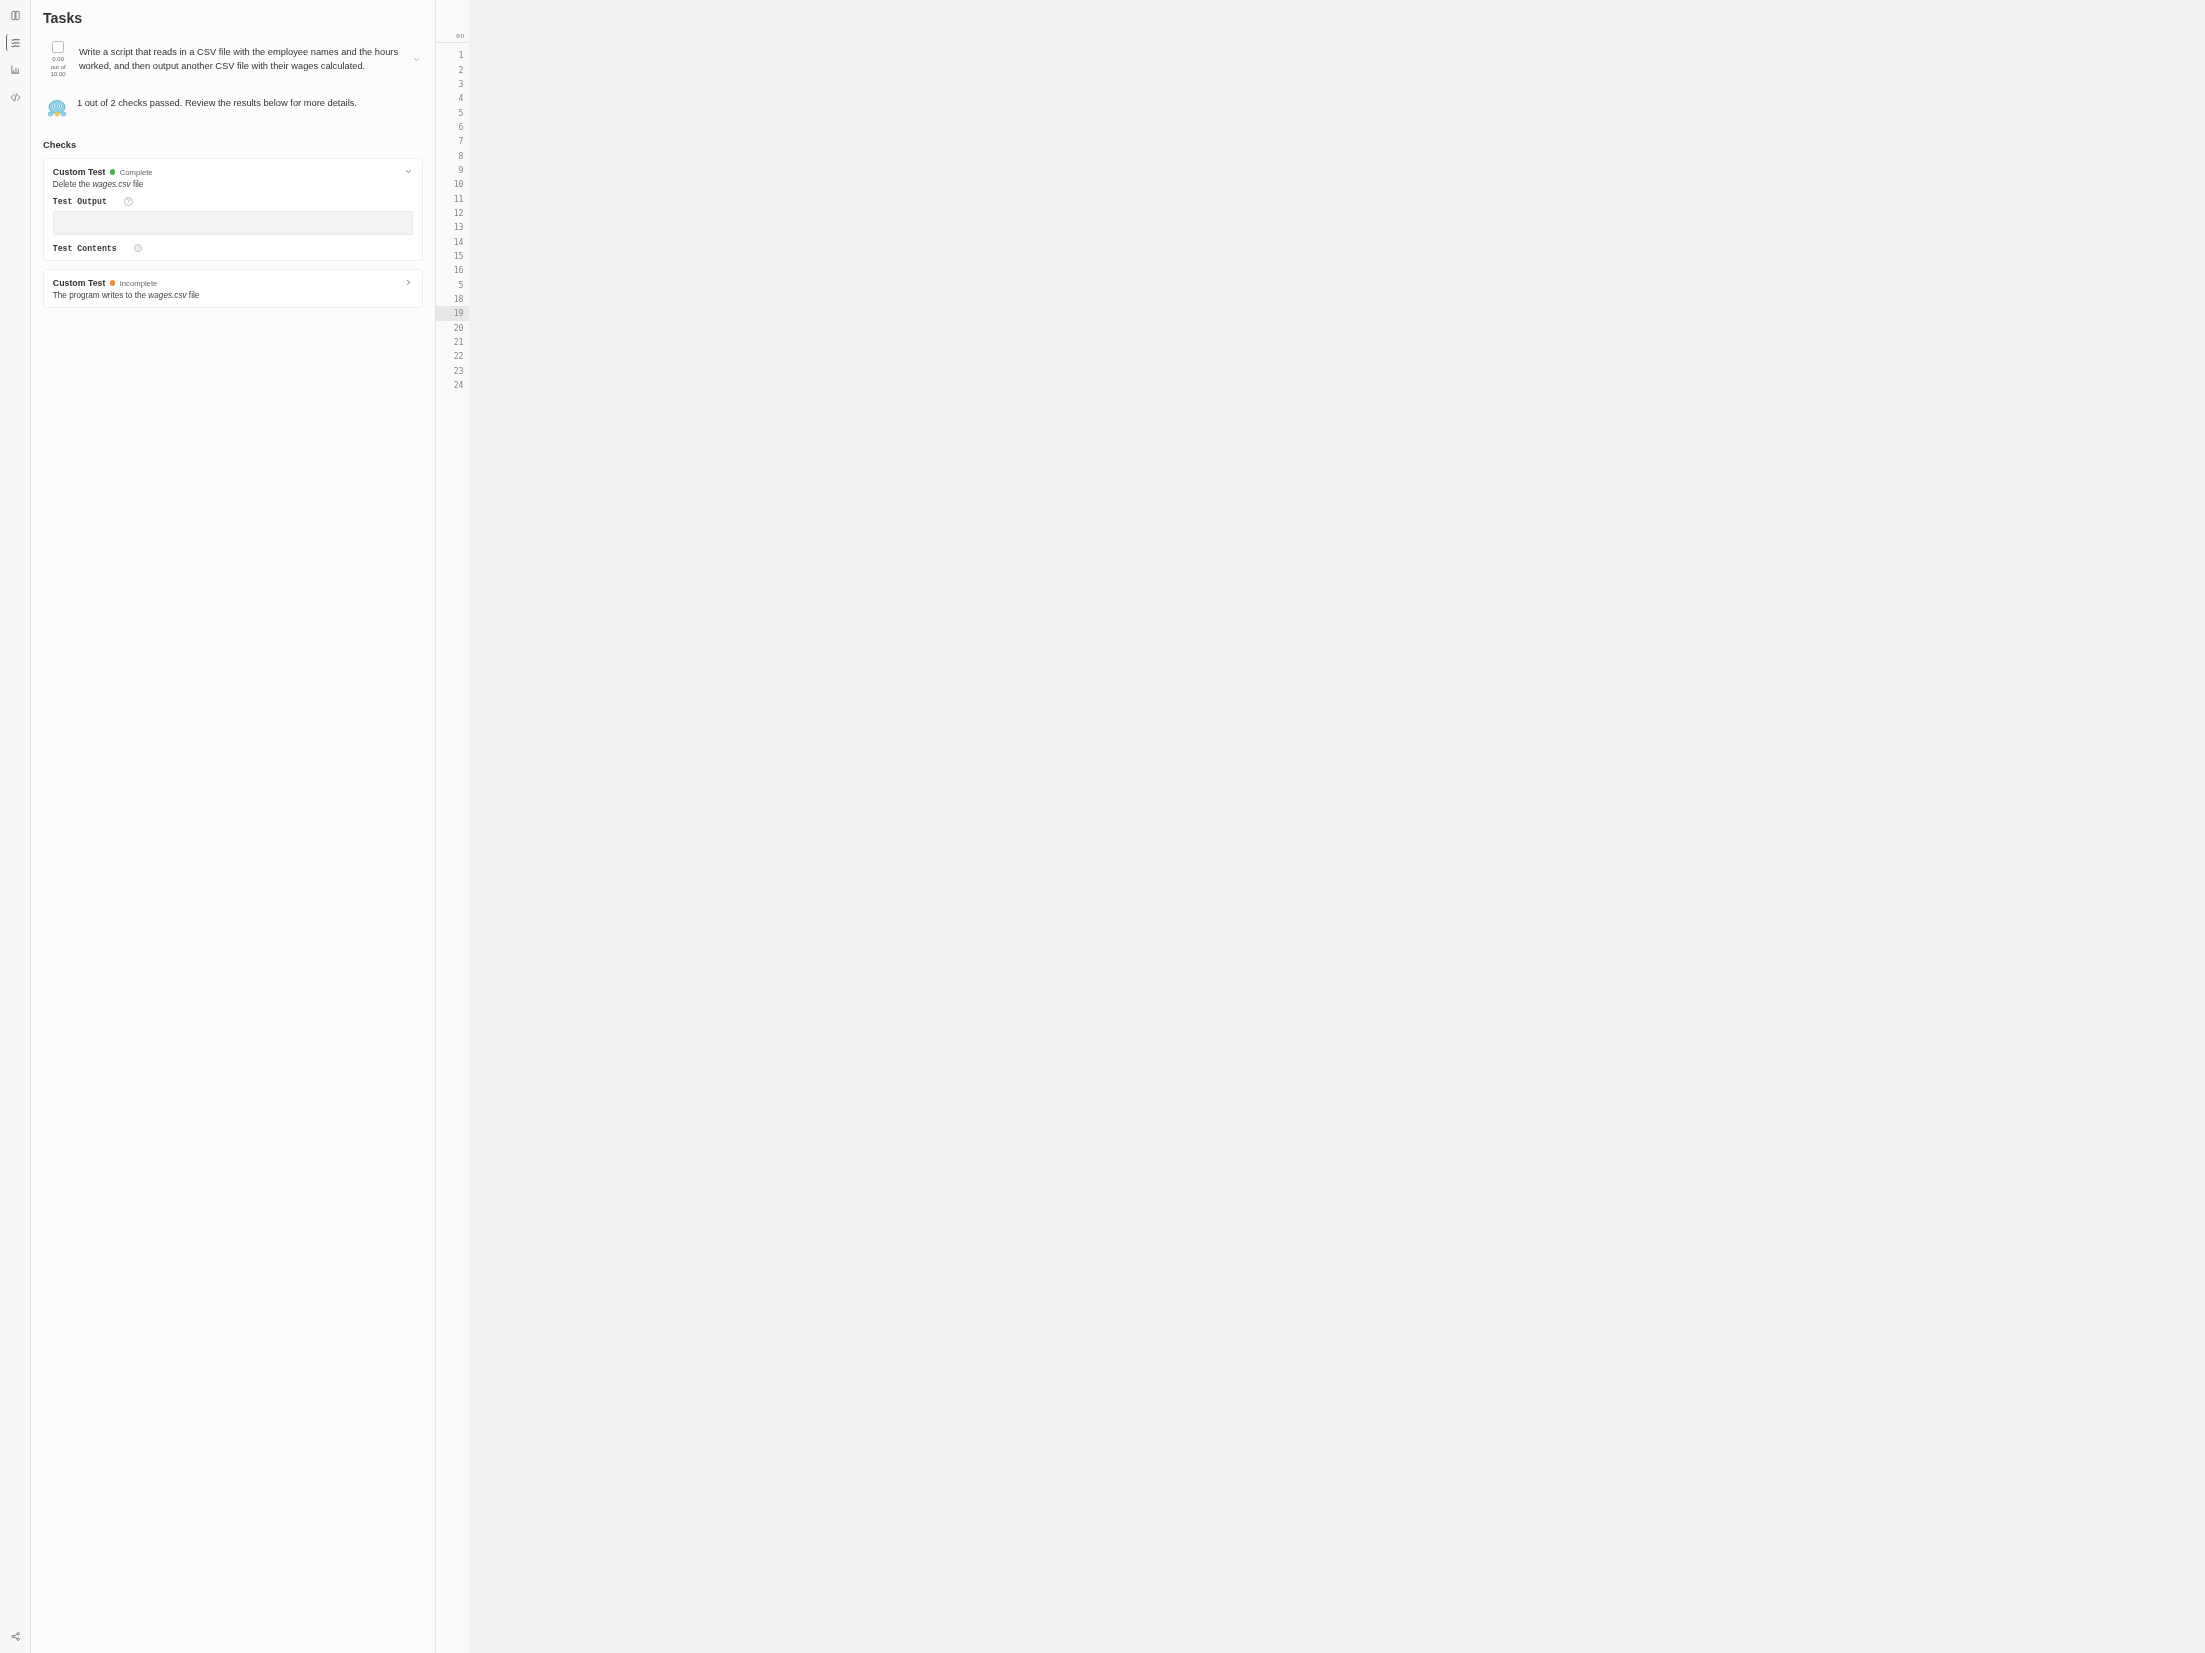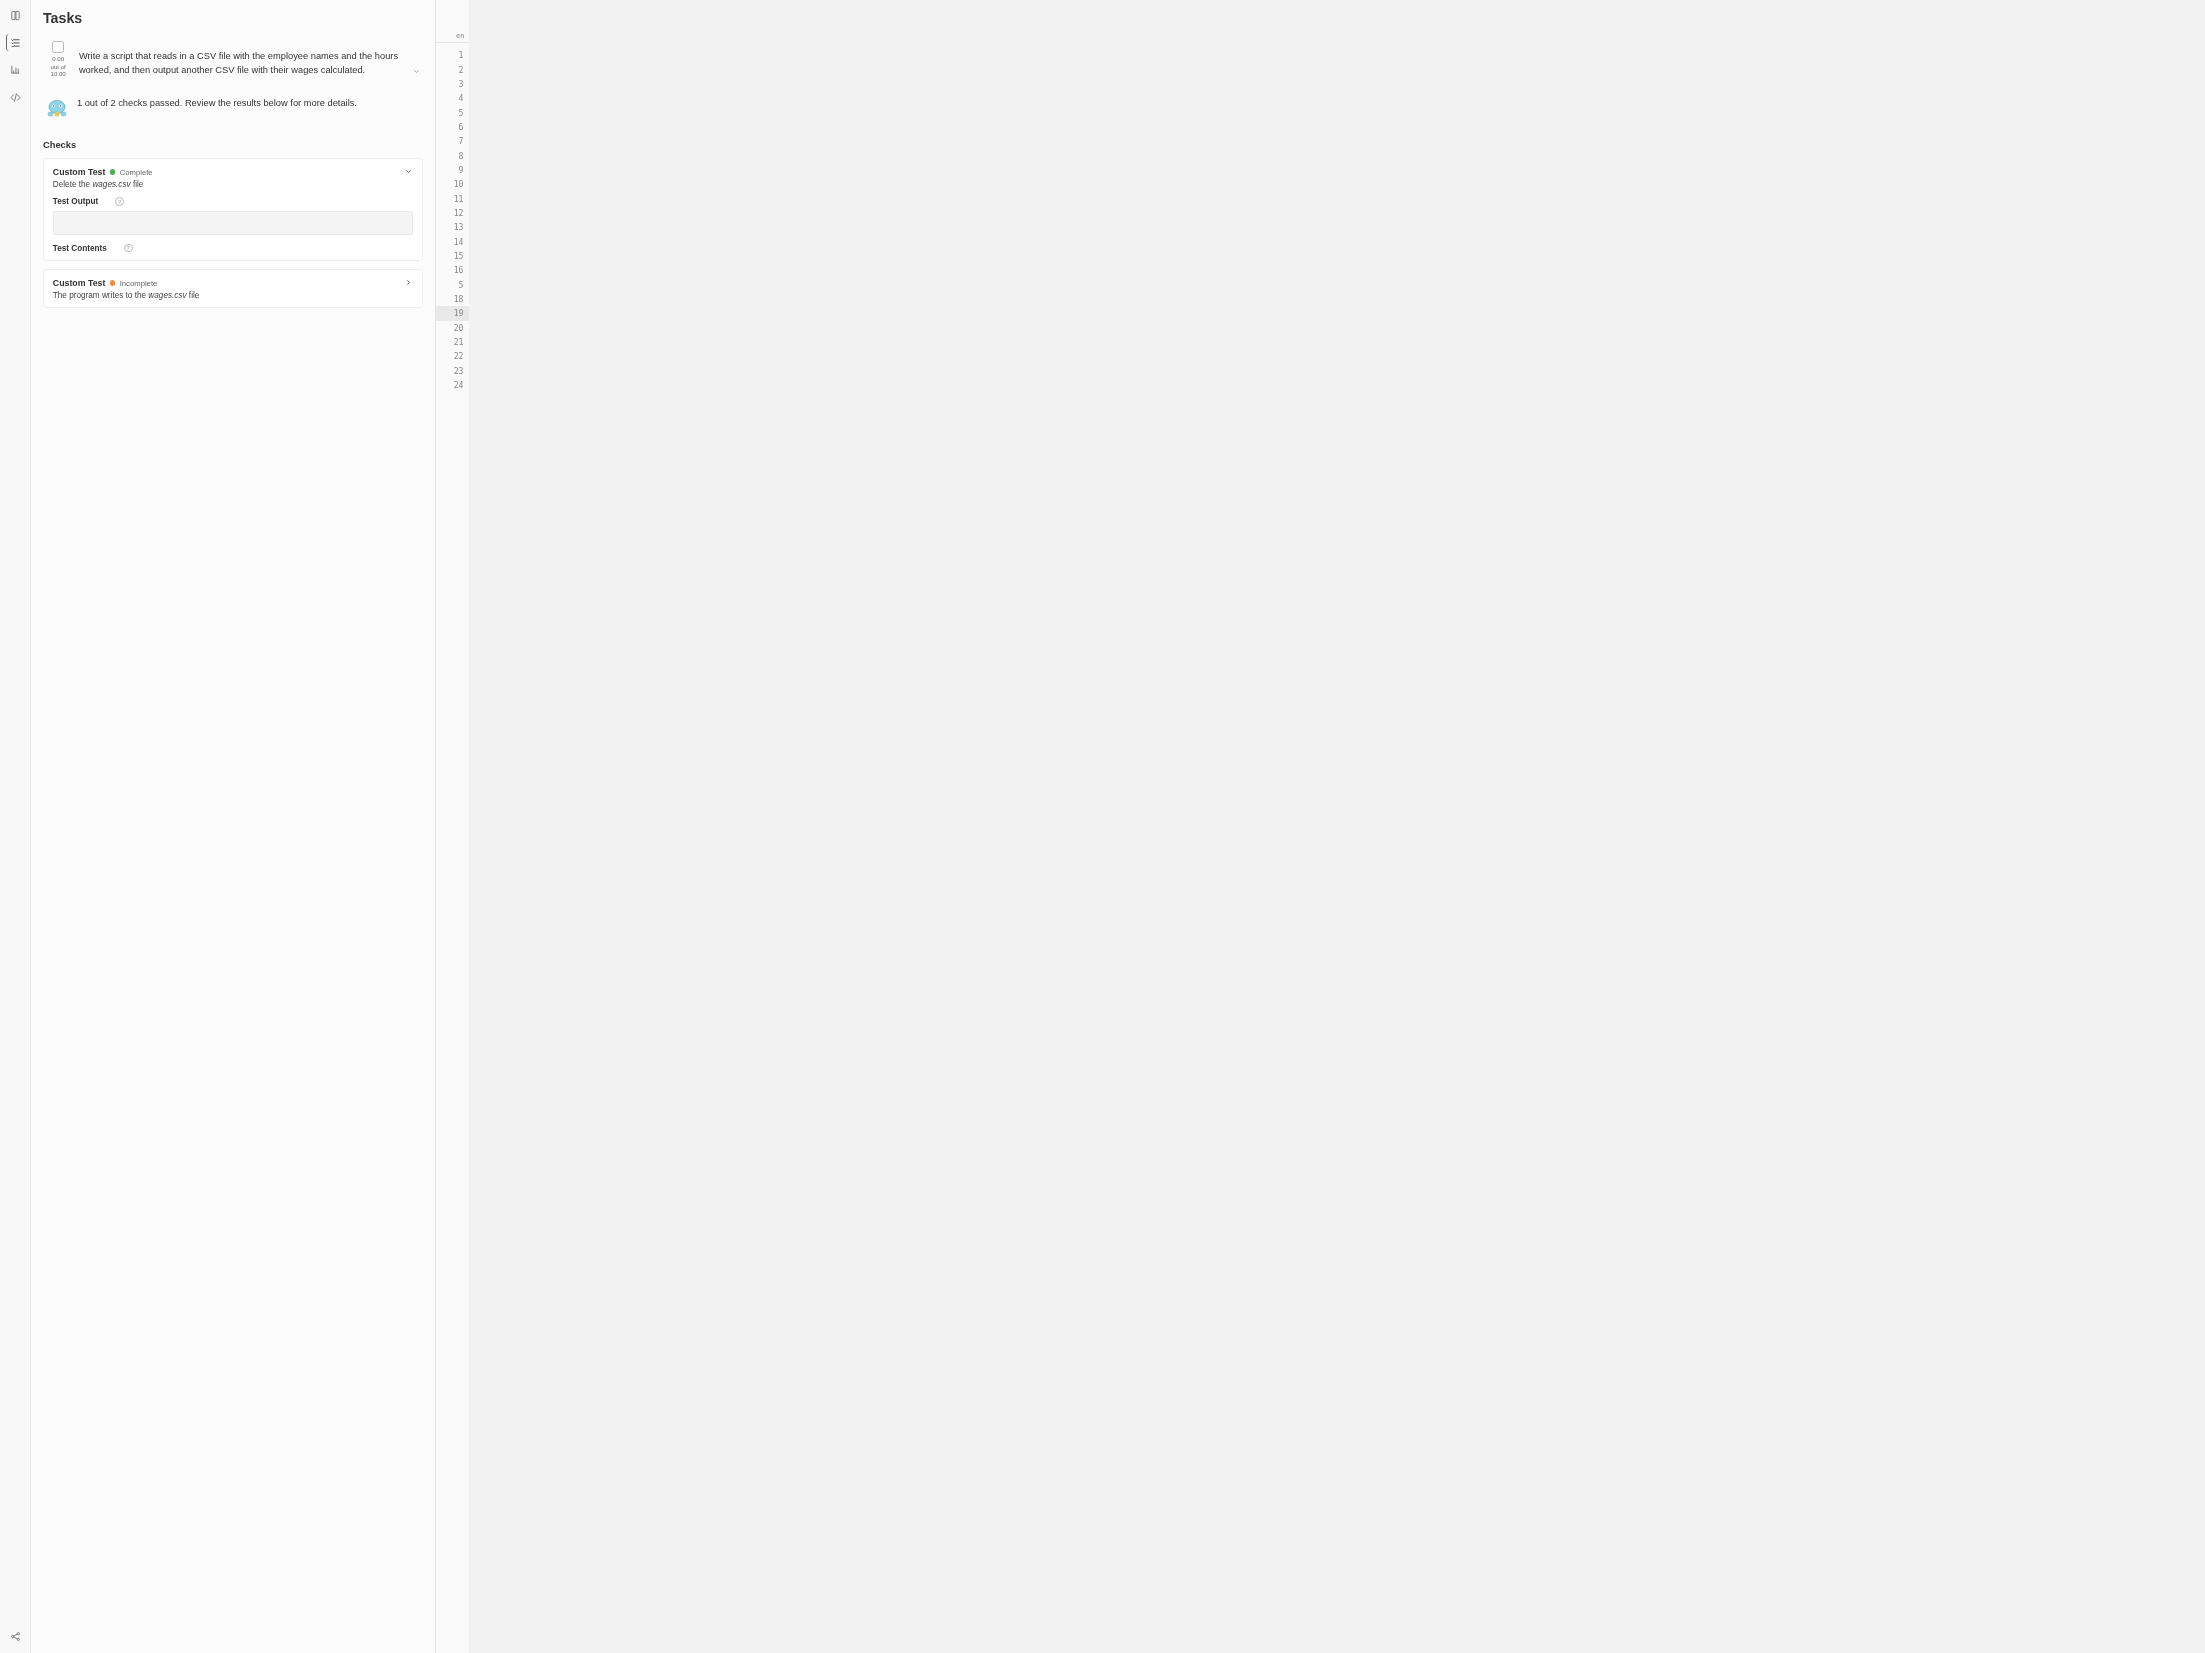--- a/index.html
+++ b/index.html
@@ -49,21 +49,21 @@
   }
   .panel h1 {
     font-size: 14.2px;
     font-weight: 700;
     margin-bottom: 9.8px;
   }
   .task-row {
     display: flex;
     gap: 7.7px;
     padding: 5.5px 2.2px;
-    align-items: flex-end;
+    align-items: center;
   }
   .task-check {
     flex: 0 0 auto;
     display: flex;
     flex-direction: column;
     align-items: center;
     width: 26px;
   }
   .task-check .box {
     width: 12px; height: 12px;
@@ -148,20 +148,21 @@
     margin-top: 2.2px;
   }
   .check-card .card-sub .fname { font-style: italic; }
   .sub-head {
     font-size: 8.2px;
     font-weight: 700;
     margin-top: 8.8px;
     display: flex;
     align-items: center;
     gap: 17px;
+    font-family: Liberation Mono, monospace;
   }
   .help-icon {
     width: 8.8px; height: 8.8px;
     border: 0.8px solid #bbb;
     border-radius: 50%;
     display: inline-flex;
     align-items: center;
     justify-content: center;
     font-size: 6px;
     color: #bbb;

